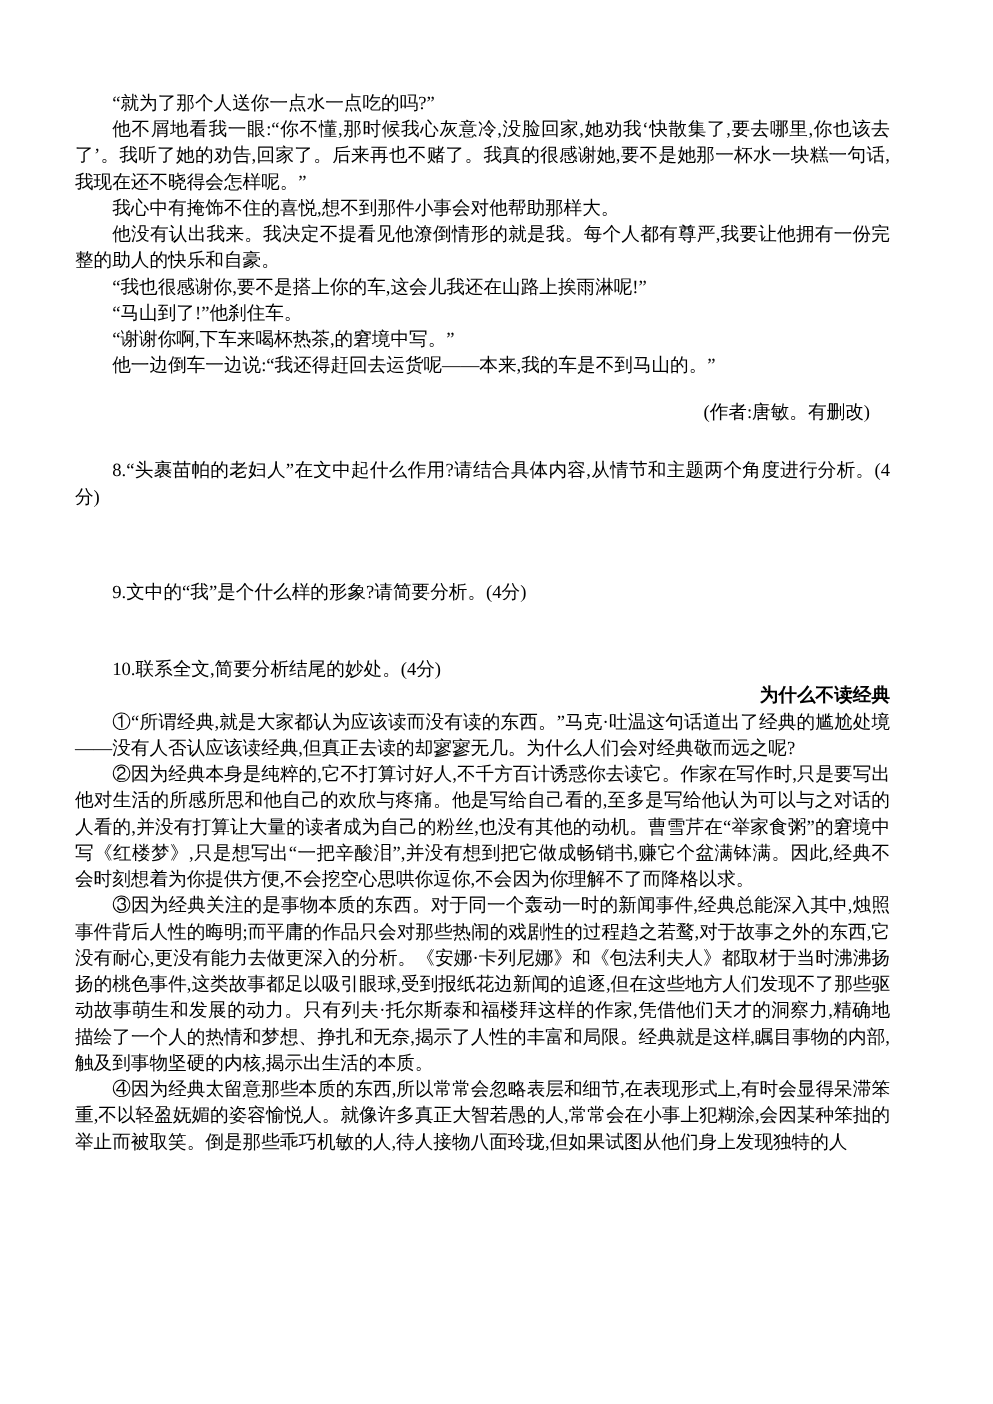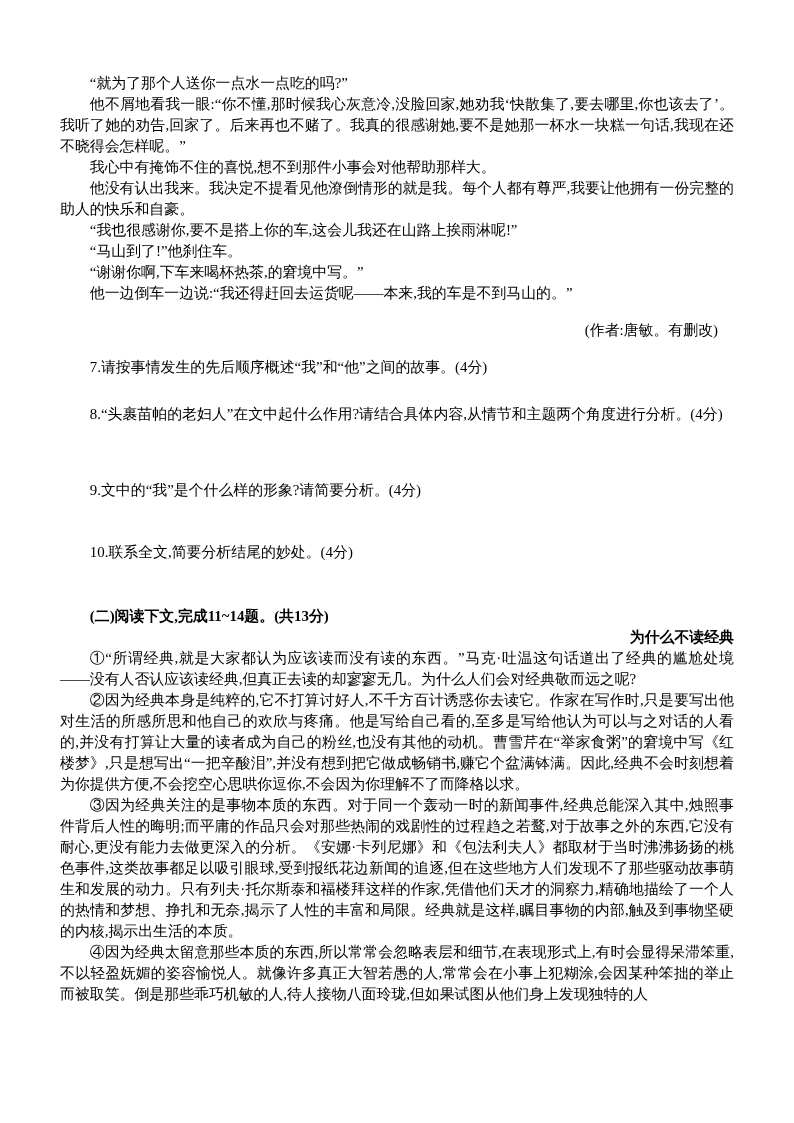--- a/index.html
+++ b/index.html
@@ -8,21 +8,21 @@
     background: #ffffff;
   }
   .page {
     position: relative;
     width: 794px;
     height: 1123px;
     margin: 0;
     background: #ffffff;
     color: #000000;
     box-sizing: border-box;
-    padding: 73px 60px 0 60px;
+    padding: 73px 82px 0 60px;
     font-family: "Liberation Serif", "DejaVu Serif", serif;
     font-size: 14.9px;
     line-height: 21px;
     overflow: hidden;
   }
   .para {
     margin: 0;
     text-align: justify;
     text-indent: 2em;
     word-break: break-all;
@@ -55,26 +55,24 @@
   <p class="para">他不屑地看我一眼:“你不懂,那时候我心灰意冷,没脸回家,她劝我‘快散集了,要去哪里,你也该去了’。我听了她的劝告,回家了。后来再也不赌了。我真的很感谢她,要不是她那一杯水一块糕一句话,我现在还不晓得会怎样呢。”</p>
   <p class="para">我心中有掩饰不住的喜悦,想不到那件小事会对他帮助那样大。</p>
   <p class="para">他没有认出我来。我决定不提看见他潦倒情形的就是我。每个人都有尊严,我要让他拥有一份完整的助人的快乐和自豪。</p>
   <p class="para">“我也很感谢你,要不是搭上你的车,这会儿我还在山路上挨雨淋呢!”</p>
   <p class="para">“马山到了!”他刹住车。</p>
   <p class="para">“谢谢你啊,下车来喝杯热茶,的窘境中写。”</p>
   <p class="para">他一边倒车一边说:“我还得赶回去运货呢——本来,我的车是不到马山的。”</p>
 
   <p class="author-line">(作者:唐敏。有删改)</p>
 
-  <p class="para q7">7.请按事情发生的先后顺序概述“我”和“他”之间的故事。(4分)</p>
   <p class="para q8">8.“头裹苗帕的老妇人”在文中起什么作用?请结合具体内容,从情节和主题两个角度进行分析。(4分)</p>
   <p class="para q9">9.文中的“我”是个什么样的形象?请简要分析。(4分)</p>
   <p class="para q10">10.联系全文,简要分析结尾的妙处。(4分)</p>
 
-  <p class="para section-header">(二)阅读下文,完成11~14题。(共13分)</p>
   <p class="passage-title">为什么不读经典</p>
 
   <p class="para">①“所谓经典,就是大家都认为应该读而没有读的东西。”马克·吐温这句话道出了经典的尴尬处境——没有人否认应该读经典,但真正去读的却寥寥无几。为什么人们会对经典敬而远之呢?</p>
   <p class="para">②因为经典本身是纯粹的,它不打算讨好人,不千方百计诱惑你去读它。作家在写作时,只是要写出他对生活的所感所思和他自己的欢欣与疼痛。他是写给自己看的,至多是写给他认为可以与之对话的人看的,并没有打算让大量的读者成为自己的粉丝,也没有其他的动机。曹雪芹在“举家食粥”的窘境中写《红楼梦》,只是想写出“一把辛酸泪”,并没有想到把它做成畅销书,赚它个盆满钵满。因此,经典不会时刻想着为你提供方便,不会挖空心思哄你逗你,不会因为你理解不了而降格以求。</p>
   <p class="para">③因为经典关注的是事物本质的东西。对于同一个轰动一时的新闻事件,经典总能深入其中,烛照事件背后人性的晦明;而平庸的作品只会对那些热闹的戏剧性的过程趋之若鹜,对于故事之外的东西,它没有耐心,更没有能力去做更深入的分析。《安娜·卡列尼娜》和《包法利夫人》都取材于当时沸沸扬扬的桃色事件,这类故事都足以吸引眼球,受到报纸花边新闻的追逐,但在这些地方人们发现不了那些驱动故事萌生和发展的动力。只有列夫·托尔斯泰和福楼拜这样的作家,凭借他们天才的洞察力,精确地描绘了一个人的热情和梦想、挣扎和无奈,揭示了人性的丰富和局限。经典就是这样,瞩目事物的内部,触及到事物坚硬的内核,揭示出生活的本质。</p>
   <p class="para">④因为经典太留意那些本质的东西,所以常常会忽略表层和细节,在表现形式上,有时会显得呆滞笨重,不以轻盈妩媚的姿容愉悦人。就像许多真正大智若愚的人,常常会在小事上犯糊涂,会因某种笨拙的举止而被取笑。倒是那些乖巧机敏的人,待人接物八面玲珑,但如果试图从他们身上发现独特的人</p>
 
 </div>
 
 </body></html>

